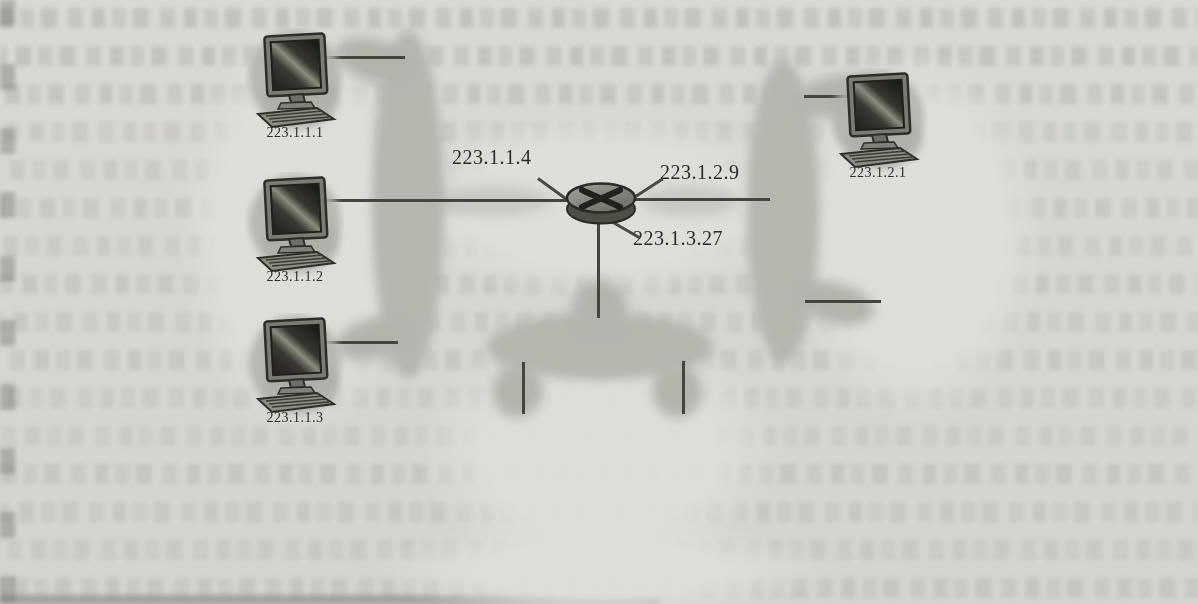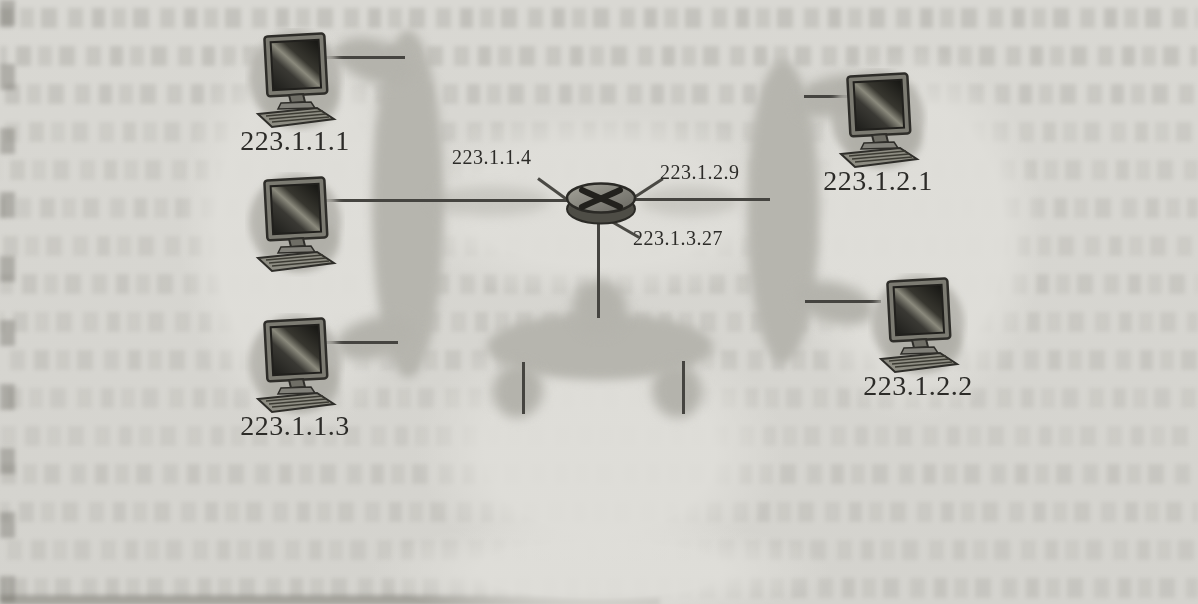--- a/index.html
+++ b/index.html
@@ -41,21 +41,21 @@
   .cloud{position:absolute;background:#b6b5ae;border-radius:50%;filter:blur(5px);}
   .bridge{position:absolute;background:#b4b3ac;border-radius:50%;filter:blur(6px);}
   .line{position:absolute;background:#454440;}
   .hline{height:3px;}
   .vline{width:3px;}
   .leader{position:absolute;height:3px;background:#4a4944;transform-origin:0 50%;}
   .host{position:absolute;width:100px;}
   .host svg{display:block;}
   .ip{
     width:150px;margin-left:-25px;margin-top:-8px;text-align:center;
-    font-size:28px;color:#2c2b28;letter-spacing:.5px;white-space:nowrap;
+    font-size:14px;color:#2c2b28;letter-spacing:.5px;white-space:nowrap;
   }
   .if-label{
     position:absolute;font-size:20px;color:#2c2b28;letter-spacing:.5px;white-space:nowrap;
   }
   .caption{
     position:absolute;left:400px;top:552px;width:400px;text-align:center;
     font-size:25px;font-weight:600;color:#2b2a26;letter-spacing:1px;white-space:nowrap;
   }
   .caption .figno{margin-right:30px;}
   #router-box{position:absolute;left:556px;top:179px;}
@@ -165,34 +165,29 @@
   <div class="host" style="left:245px;top:28px">
     <svg width="100" height="105">
         <use href="#pc-symbol"></use>
       </svg>
     <div class="ip">223.1.1.1</div>
   </div>
   <div class="host" style="left:245px;top:172px">
     <svg width="100" height="105">
         <use href="#pc-symbol"></use>
       </svg>
+    <div class="ip">223.1.1.2</div>
   </div>
   <div class="host" style="left:245px;top:313px">
     <svg width="100" height="105">
         <use href="#pc-symbol"></use>
       </svg>
     <div class="ip">223.1.1.3</div>
   </div>
   <div class="host" style="left:828px;top:68px">
     <svg width="100" height="105">
         <use href="#pc-symbol"></use>
       </svg>
     <div class="ip">223.1.2.1</div>
   </div>
-  <div class="host" style="left:868px;top:273px">
-    <svg width="100" height="105">
-        <use href="#pc-symbol"></use>
-      </svg>
-    <div class="ip">223.1.2.2</div>
-  </div>
 
 
 </div>
 
 </body></html>

